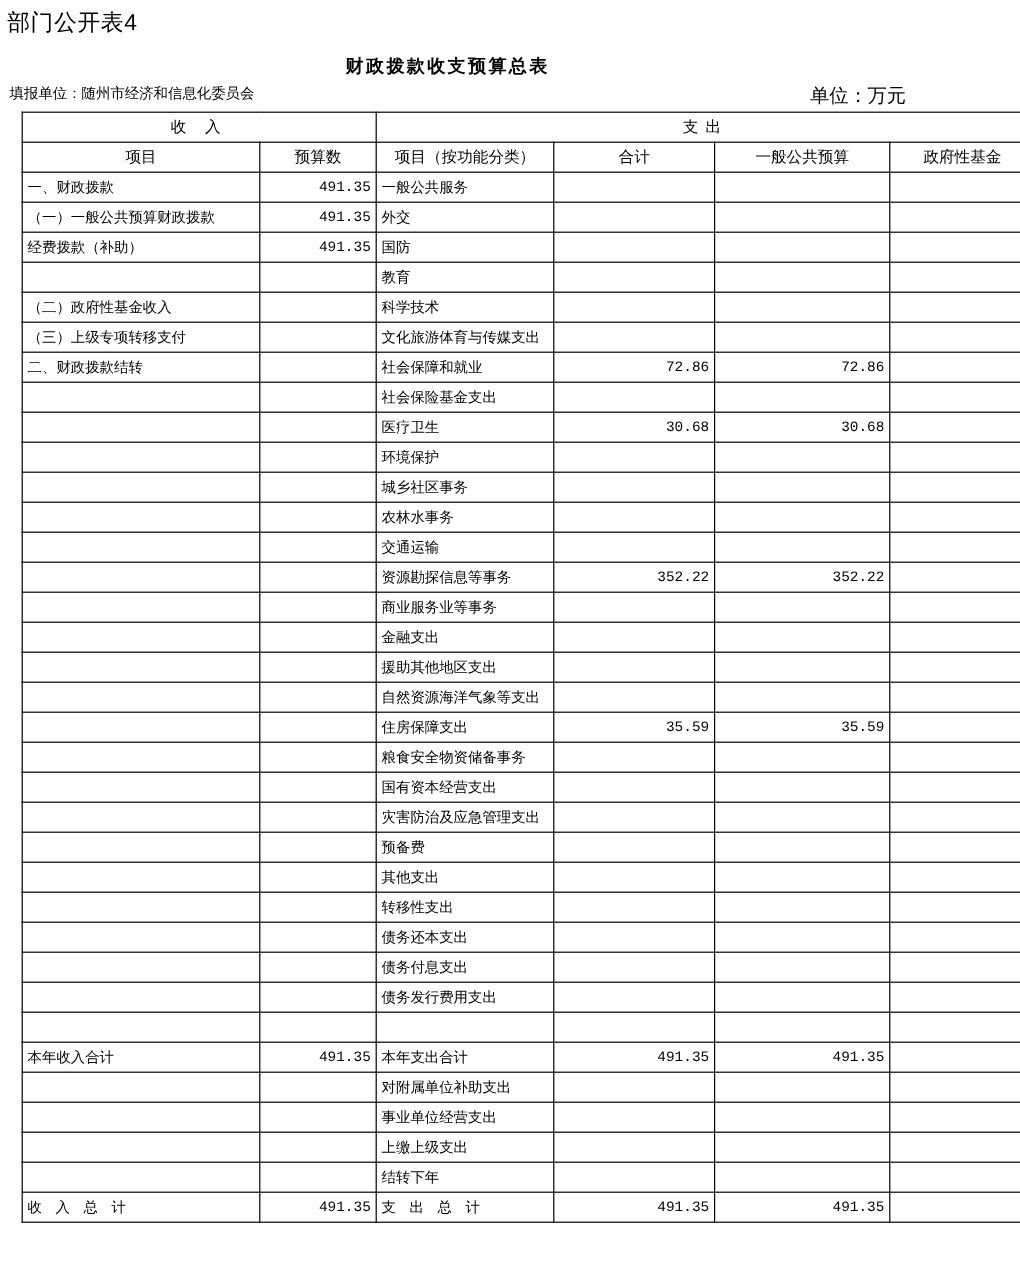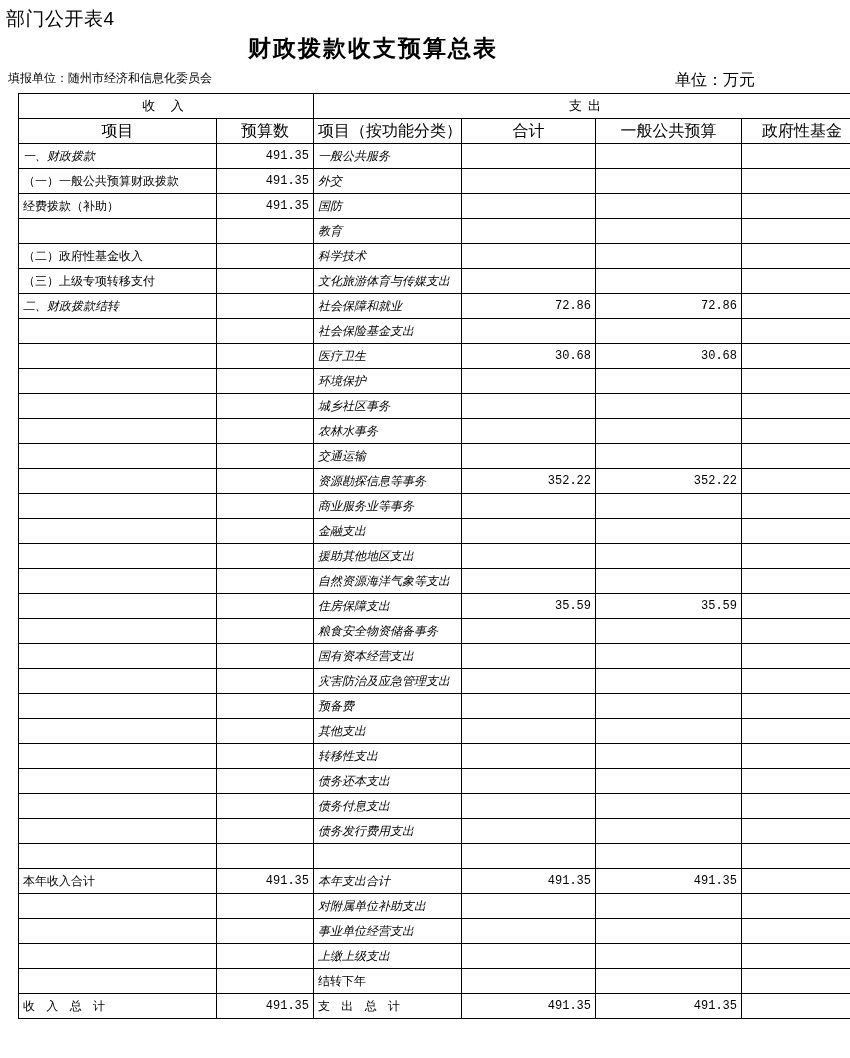--- a/index.html
+++ b/index.html
@@ -24,25 +24,25 @@
   }
   .doc-tag {
     position: absolute;
     left: 6px;
     top: 6px;
     font-size: 19px;
     letter-spacing: 0.5px;
   }
   .doc-title {
     position: absolute;
-    top: 33px;
+    top: 46px;
     left: 0;
     width: 746px;
     text-align: center;
-    font-size: 23px;
+    font-size: 15px;
     font-weight: bold;
     letter-spacing: 2px;
   }
   .meta-row {
     position: absolute;
     top: 70px;
     left: 0;
     width: 765px;
     height: 16px;
   }
@@ -79,39 +79,39 @@
   .hdr-group {
     text-align: center;
     font-weight: bold;
     font-size: 13px;
     letter-spacing: 6px;
     height: 22px;
   }
   .hdr-col {
     text-align: center;
     font-weight: bold;
-    font-size: 16px;
+    font-size: 13px;
     height: 24px;
   }
   .num {
     text-align: right;
     font-family: "Liberation Mono", "DejaVu Sans Mono", monospace;
     font-size: 12px;
     padding-right: 6px;
   }
   .txt {
     text-align: left;
   }
   .center {
     text-align: left;
   }
   .bold {
     font-weight: bold;
   }
-  .indent1 { padding-left: 6px; font-style: italic; }
+  .indent1 { padding-left: 6px; }
   .indent2 { padding-left: 18px; }
   .indent3 { padding-left: 30px; }
   .spaced {
     letter-spacing: 4px;
   }
   .totalrow td {
     font-weight: bold;
   }
   col.c1 { width: 198px; }
   col.c2 { width: 97px; }

